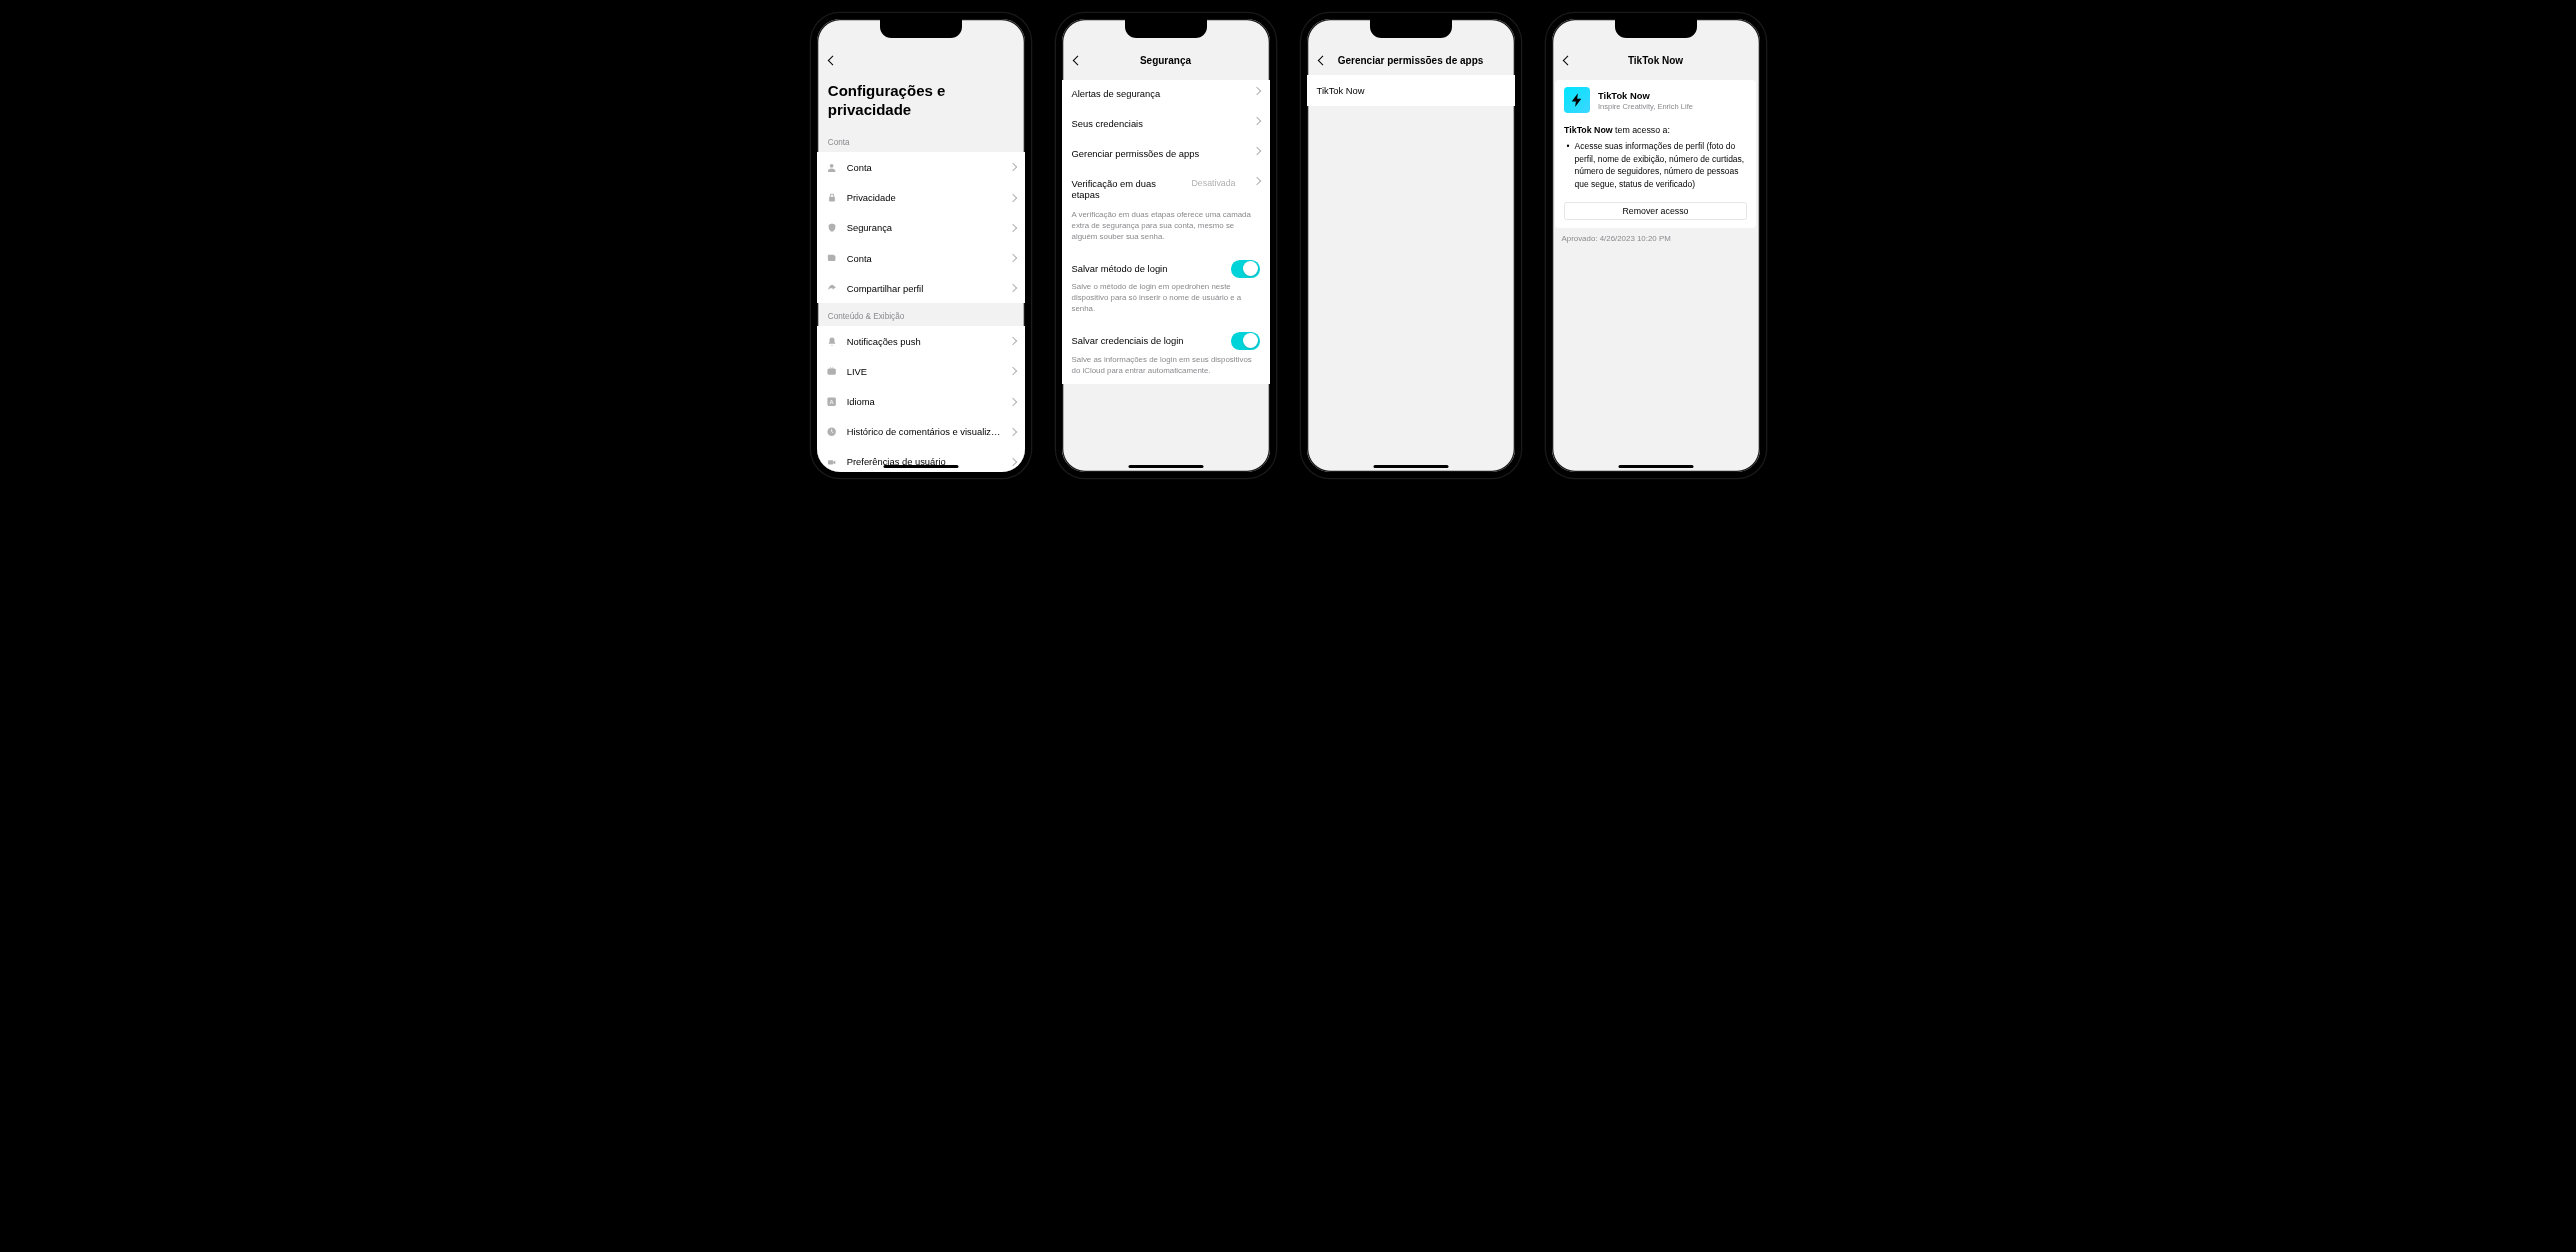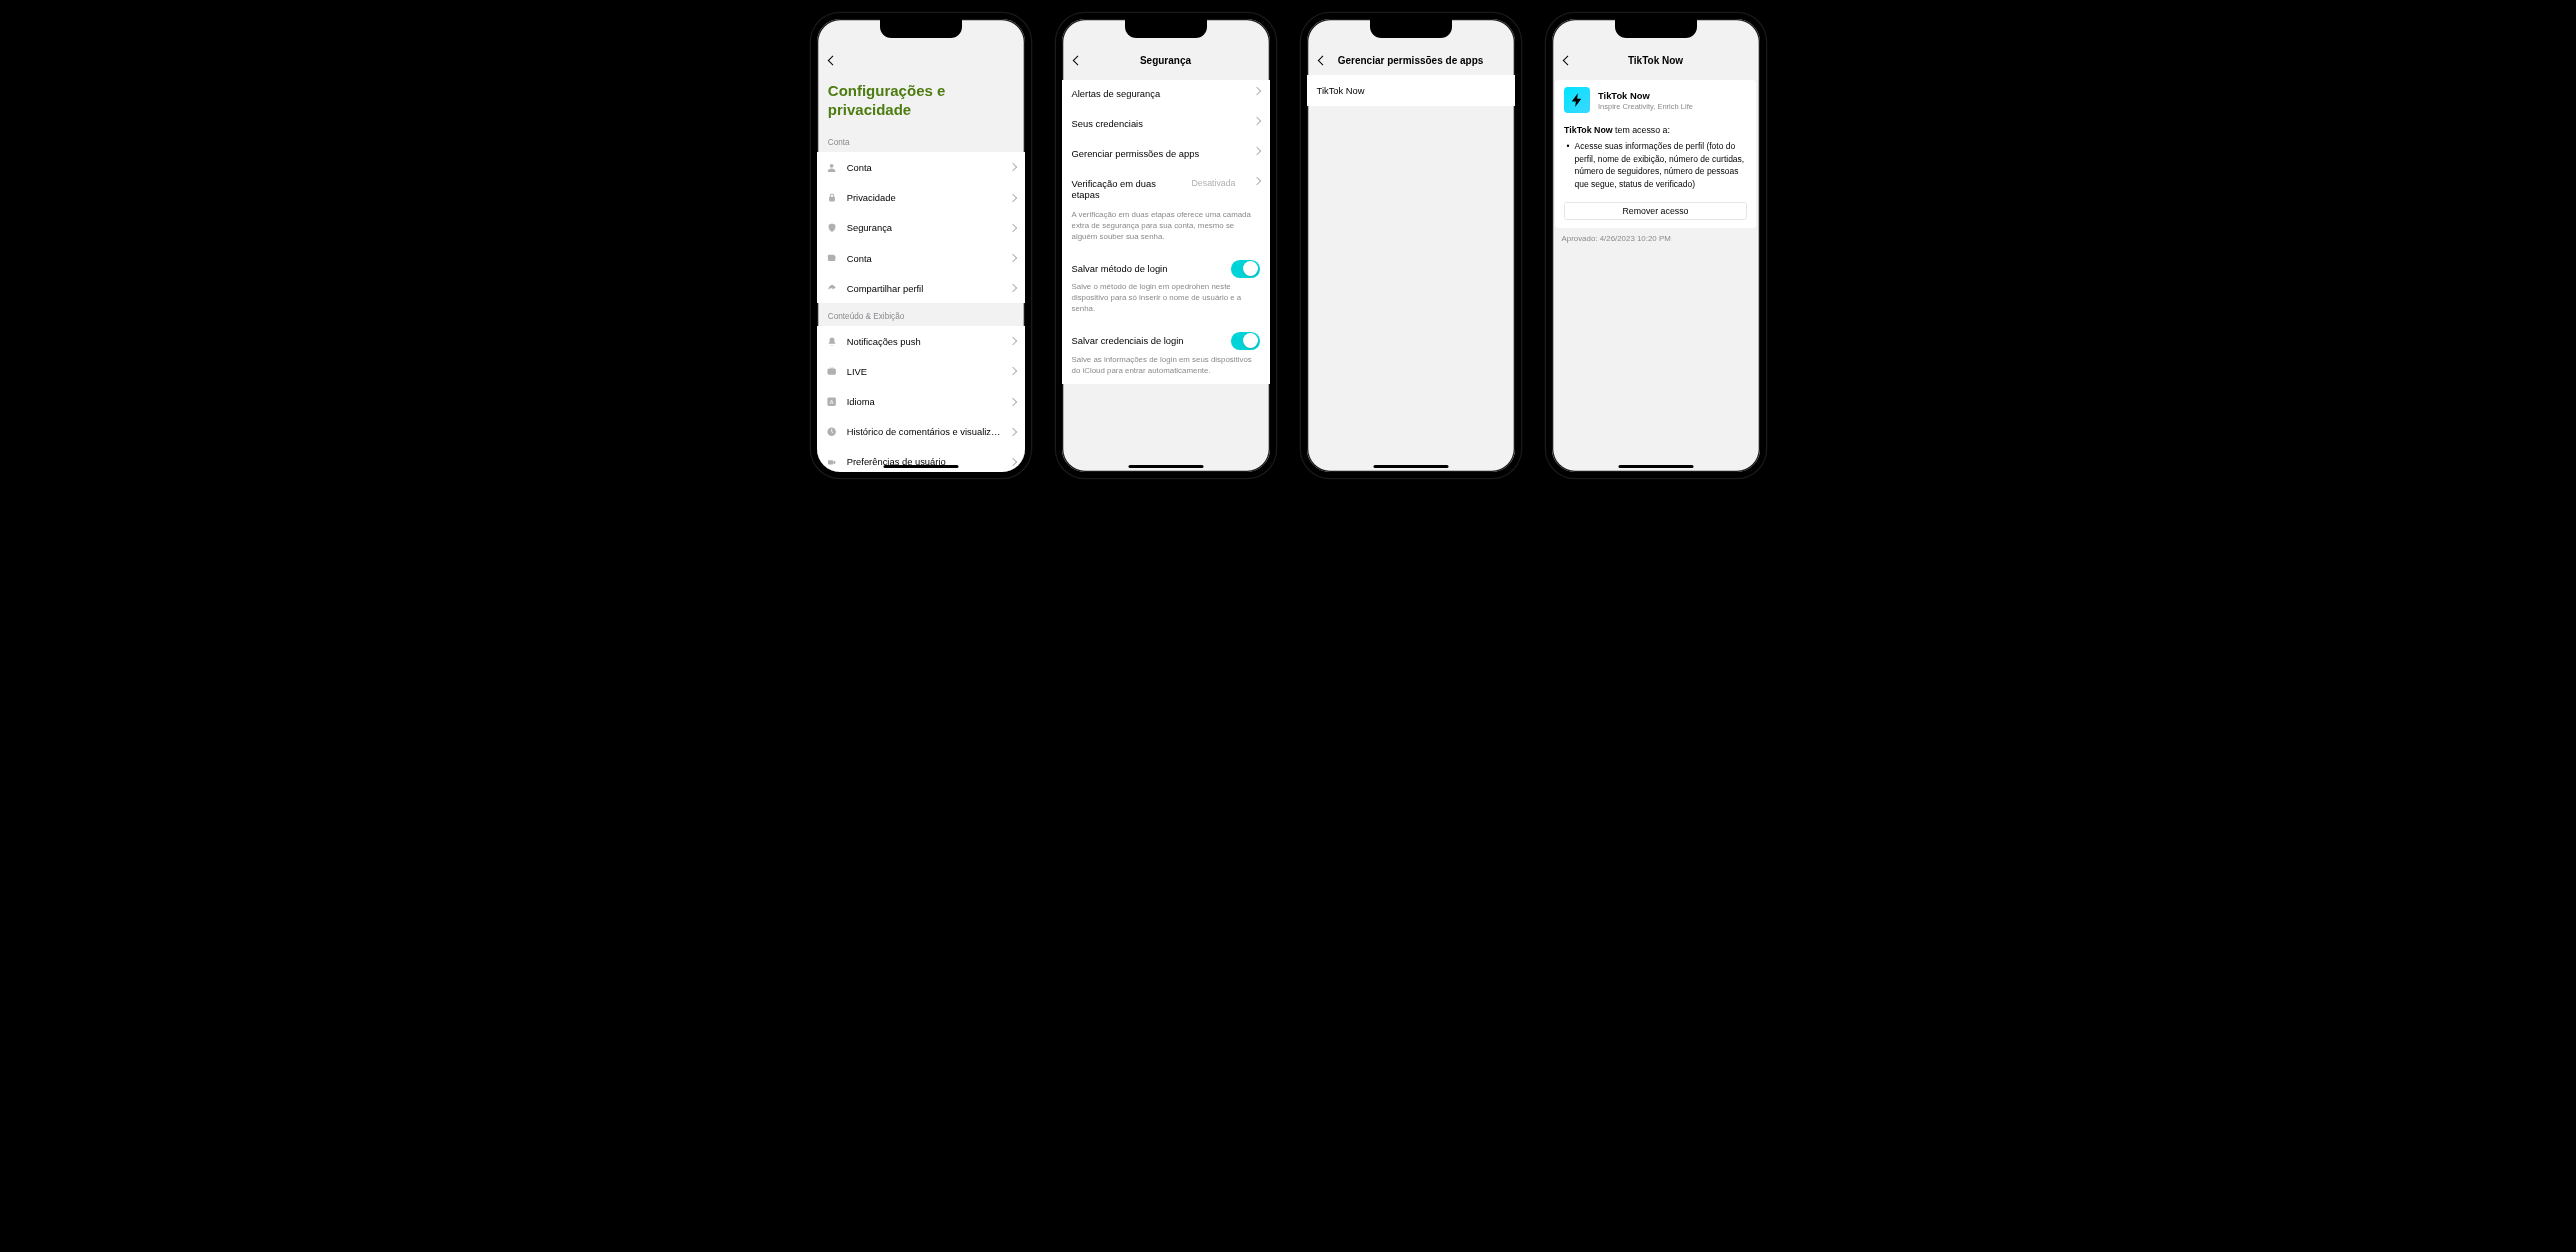--- a/index.html
+++ b/index.html
@@ -63,21 +63,21 @@
 
 .nav { height: 28px; display:flex; align-items:center; position:relative; padding:0 7.5px; }
 .nav .back { width:17.6px; height:17.6px; display:flex; align-items:center; justify-content:center; }
 .nav .title { position:absolute; left:0; right:0; text-align:center; font-size:10px; font-weight:600; pointer-events:none; color:#000;}
 .chevron-left::before { content:''; display:block; width:6.3px; height:6.3px; border-left:1.6px solid #000; border-bottom:1.6px solid #000; transform:rotate(45deg); }
 .chevron-right::before { content:''; display:block; width:5px; height:5px; border-right:1.3px solid #b0b0b0; border-top:1.3px solid #b0b0b0; transform:rotate(45deg); }
 
 .content { flex:1; overflow:hidden; }
 
 
-.page-title { font-size:15px; font-weight:700; padding:7.5px 11.3px 10px; line-height:1.25; color:#4d7c0f;}
+.page-title { font-size:15px; font-weight:700; padding:7.5px 11.3px 10px; line-height:1.25; color:#000000;}
 .section-label { font-size:8.2px; color:#8a8a8e; padding:8.8px 11.3px 5px; font-weight:400;}
 .card { background:#fff; margin:0 5px; border-radius:5px; }
 .card.flush { margin:0; border-radius:0; }
 .row {
   display:flex; align-items:center; padding:8.8px 8.8px;
   min-height:30px; gap:8.8px;
 }
 .row .icon { width:12.6px; height:12.6px; display:flex; align-items:center; justify-content:center; color:#8a8a8e; flex-shrink:0;}
 .row .label { flex:1; font-size:9.4px; color:#000; white-space:nowrap; overflow:hidden; text-overflow:ellipsis; }
 .row .chev { flex-shrink:0; }

